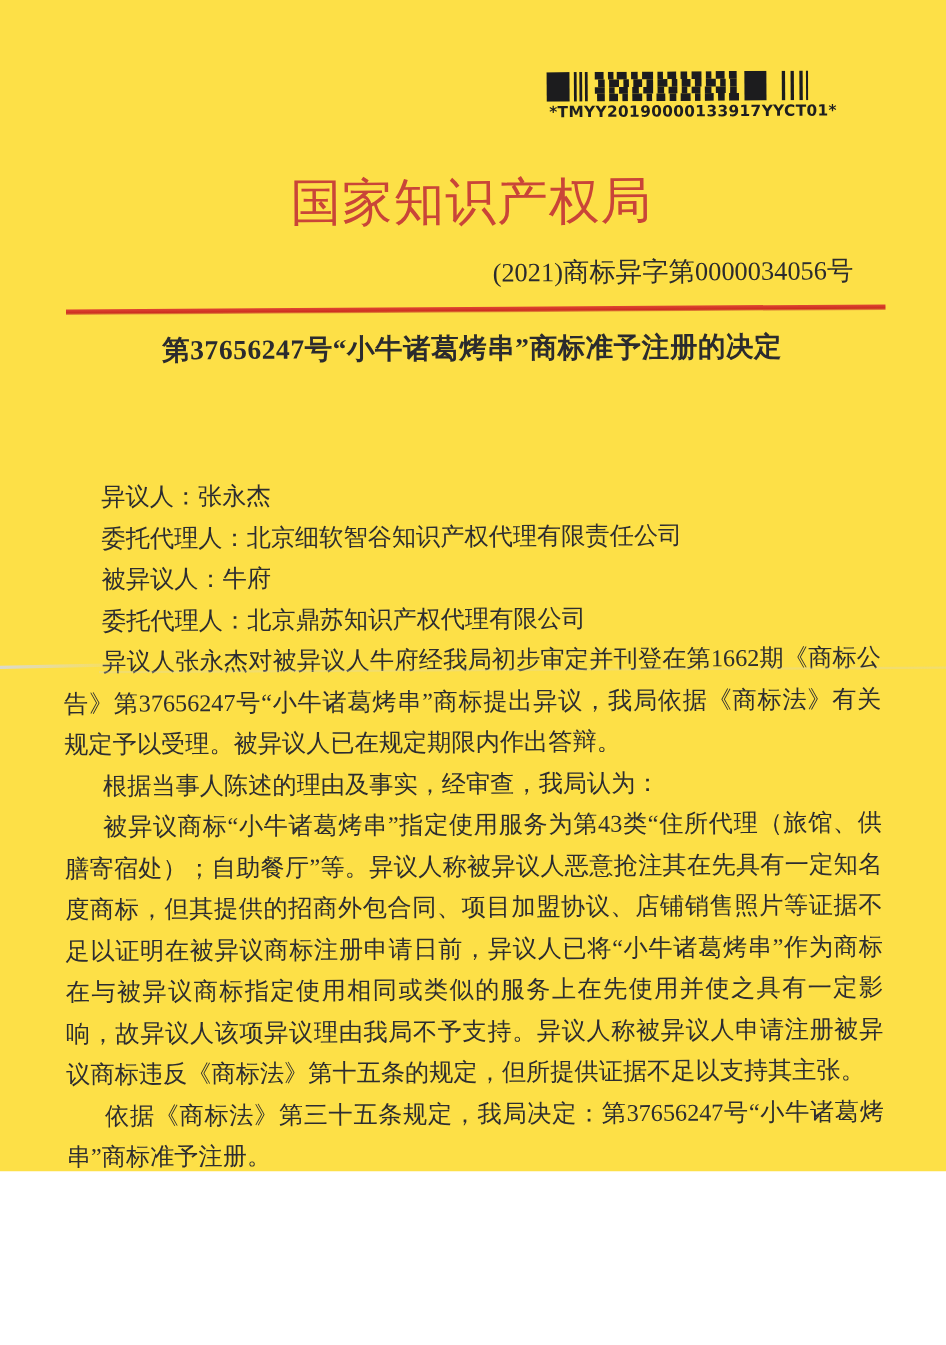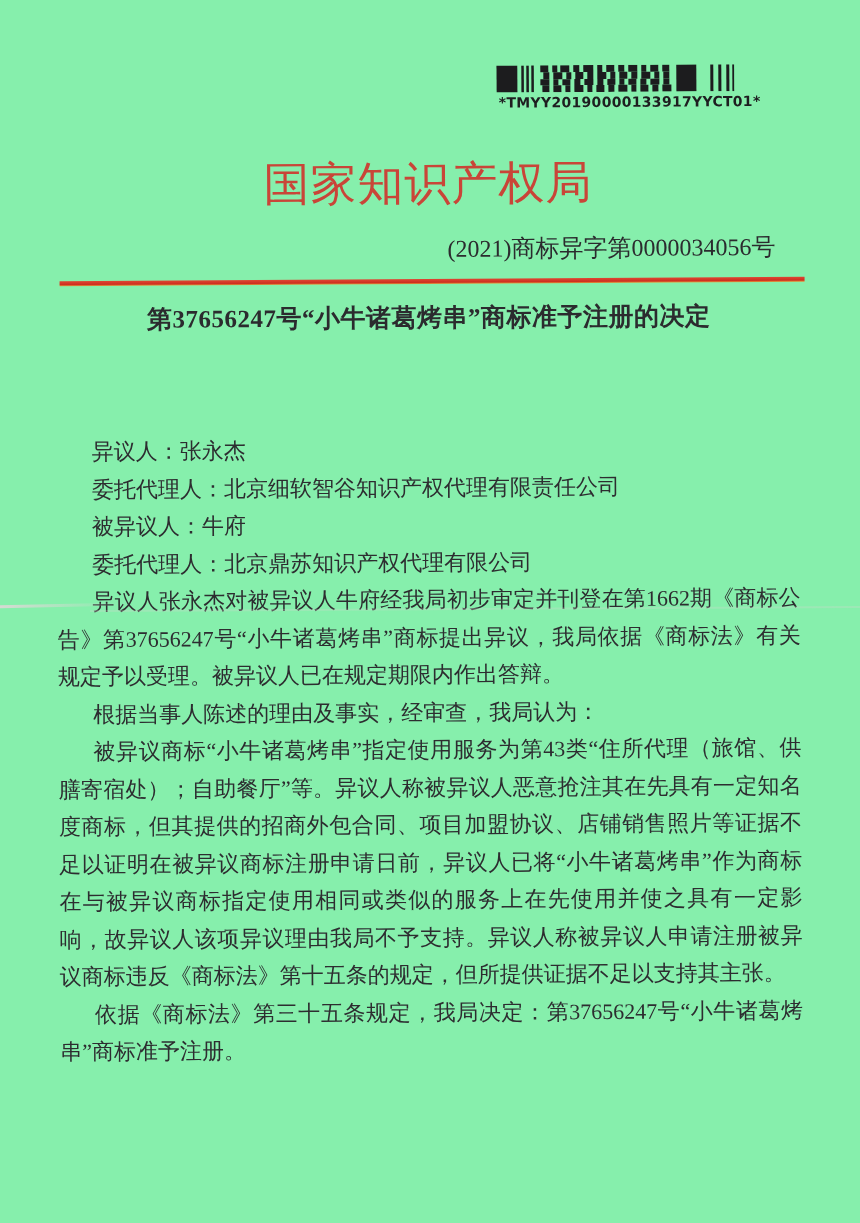--- a/index.html
+++ b/index.html
@@ -1,19 +1,19 @@
 <!DOCTYPE html>
 <html><head>
 <meta charset="utf-8">
 <style>
   html,body{margin:0;padding:0;background:#ffffff;}
   .page{
     position:relative;
-    width:860px;height:1223px;
-    background:#86efac;
+    width:860px;height:1065px;
+    background:#fde047;
     overflow:hidden;
     color:#2d2d30;
     font-family:"Liberation Serif","DejaVu Serif",serif;
   }
   .tilt{position:absolute;inset:0;transform:rotate(-0.35deg);transform-origin:50% 42%;}
 
   
   .barcode-block{position:absolute;top:66px;right:95px;width:272px;}
   .barcode-svg{display:block;margin-left:auto;margin-right:28px;}
   .barcode-text{

